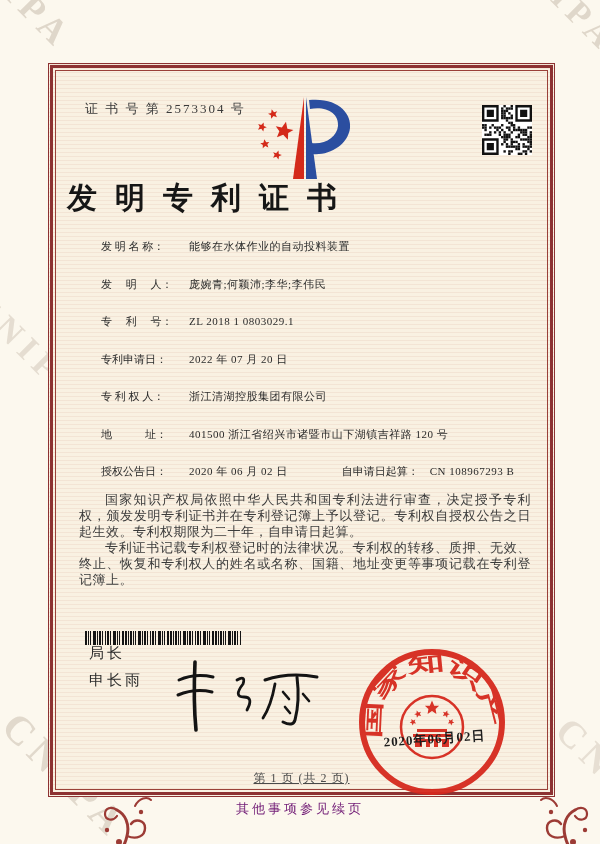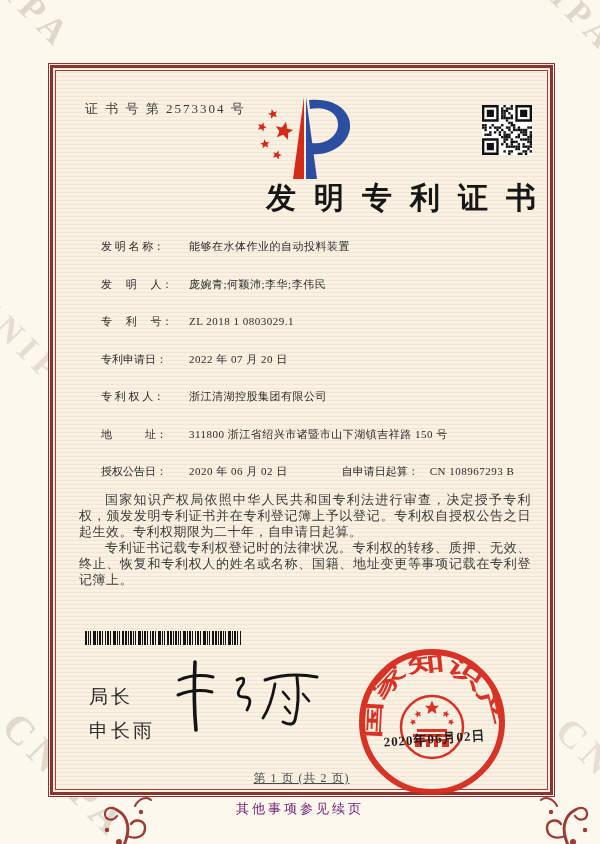--- a/index.html
+++ b/index.html
@@ -22,36 +22,36 @@
   .frame{position:absolute;left:48px;top:63px;width:505px;height:732px;border:1px solid #8d3232;
          background:repeating-linear-gradient(180deg, rgba(219,176,158,.20) 0 1px, rgba(0,0,0,0) 1px 4px),#f9f1e2;}
   .frame::before{content:'';position:absolute;inset:1px;border:3px solid #8d3232;pointer-events:none;}
   .frame::after{content:'';position:absolute;inset:6px;border:1px solid #9a4038;pointer-events:none;}
 
   .certno{position:absolute;left:36px;top:36px;font-size:13px;color:#3a3a3a;letter-spacing:2px;}
 
   .logo{position:absolute;left:207px;top:28px;width:100px;height:92px;}
   .qr{position:absolute;left:433px;top:41px;width:50px;height:50px;}
 
-  .title{position:absolute;left:0;top:114px;width:100%;text-align:right;font-size:30px;font-weight:700;
+  .title{position:absolute;left:0;top:114px;width:100%;text-align:left;font-size:30px;font-weight:700;
          color:#161616;letter-spacing:18px;text-indent:18px;}
 
   .fields{position:absolute;left:52px;top:172px;width:440px;font-size:11px;color:#2b2b2b;}
   .frow{display:flex;margin-bottom:17.5px;line-height:20px;}
   .flabel{flex:0 0 88px;white-space:nowrap;}
   .fvalue{white-space:nowrap;letter-spacing:.5px;}
   .frow.double .cell2{margin-left:54px;display:flex;}
 
   .paras{position:absolute;left:30px;top:428px;width:452px;font-size:13px;line-height:16px;color:#3b3b3b;
          letter-spacing:.5px;text-align:justify;}
   .paras p{margin:0;text-indent:2em;}
 
   .barcode{position:absolute;left:36px;top:567px;width:158px;height:14px;}
 
-  .officer{position:absolute;left:40px;top:620px;font-size:19px;color:#2b2b2b;letter-spacing:3px;}
+  .officer{position:absolute;left:40px;top:580px;font-size:15px;color:#2b2b2b;letter-spacing:3px;}
   .officer div{margin-bottom:8px;}
   .signature{position:absolute;left:112px;top:590px;width:170px;height:84px;}
 
   .pageinfo{position:absolute;left:0;top:706px;width:100%;text-align:center;font-size:12px;color:#4a4a4a;letter-spacing:1px;text-decoration:underline;}
 
   .seal{position:absolute;left:352px;top:642px;width:160px;height:160px;opacity:.95;z-index:3;}
   .sealdate{position:absolute;left:362px;top:730px;width:145px;text-align:center;font-size:13px;font-weight:700;
             color:#1d1d1d;letter-spacing:1px;transform:rotate(-4deg);z-index:4;}
 
   .ornament{position:absolute;width:82px;height:88px;z-index:2;}
@@ -245,21 +245,21 @@
       <div class="frow">
         <span class="flabel">专利申请日：</span>
         <span class="fvalue">2022 年 07 月 20 日</span>
       </div>
       <div class="frow">
         <span class="flabel">专 利 权 人：</span>
         <span class="fvalue">浙江清湖控股集团有限公司</span>
       </div>
       <div class="frow">
         <span class="flabel">地　　　址：</span>
-        <span class="fvalue">311800 浙江省绍兴市诸暨市山下湖镇吉祥路 150 号</span>
+        <span class="fvalue">401500 浙江省绍兴市诸暨市山下湖镇吉祥路 120 号</span>
       </div>
       <div class="frow double">
         <span class="flabel">授权公告日：</span>
         <span class="fvalue">2020 年 06 月 02 日</span>
         <span class="cell2">
           <span class="flabel">自申请日起算：</span>
           <span class="fvalue">CN 108967293 B</span>
         </span>
       </div>
     </div>

